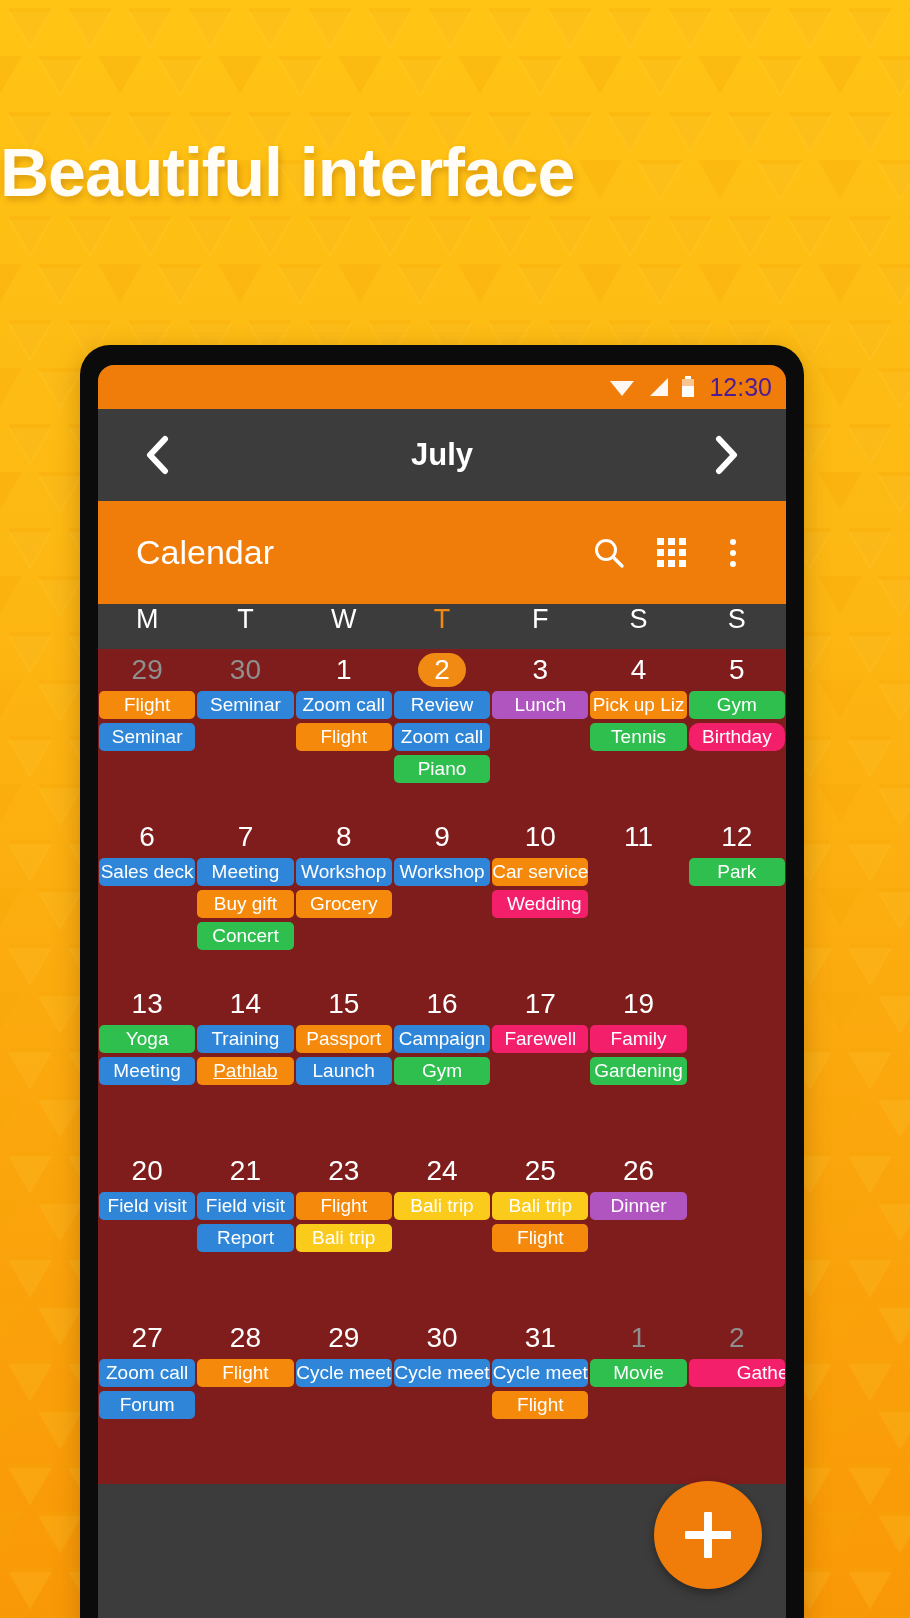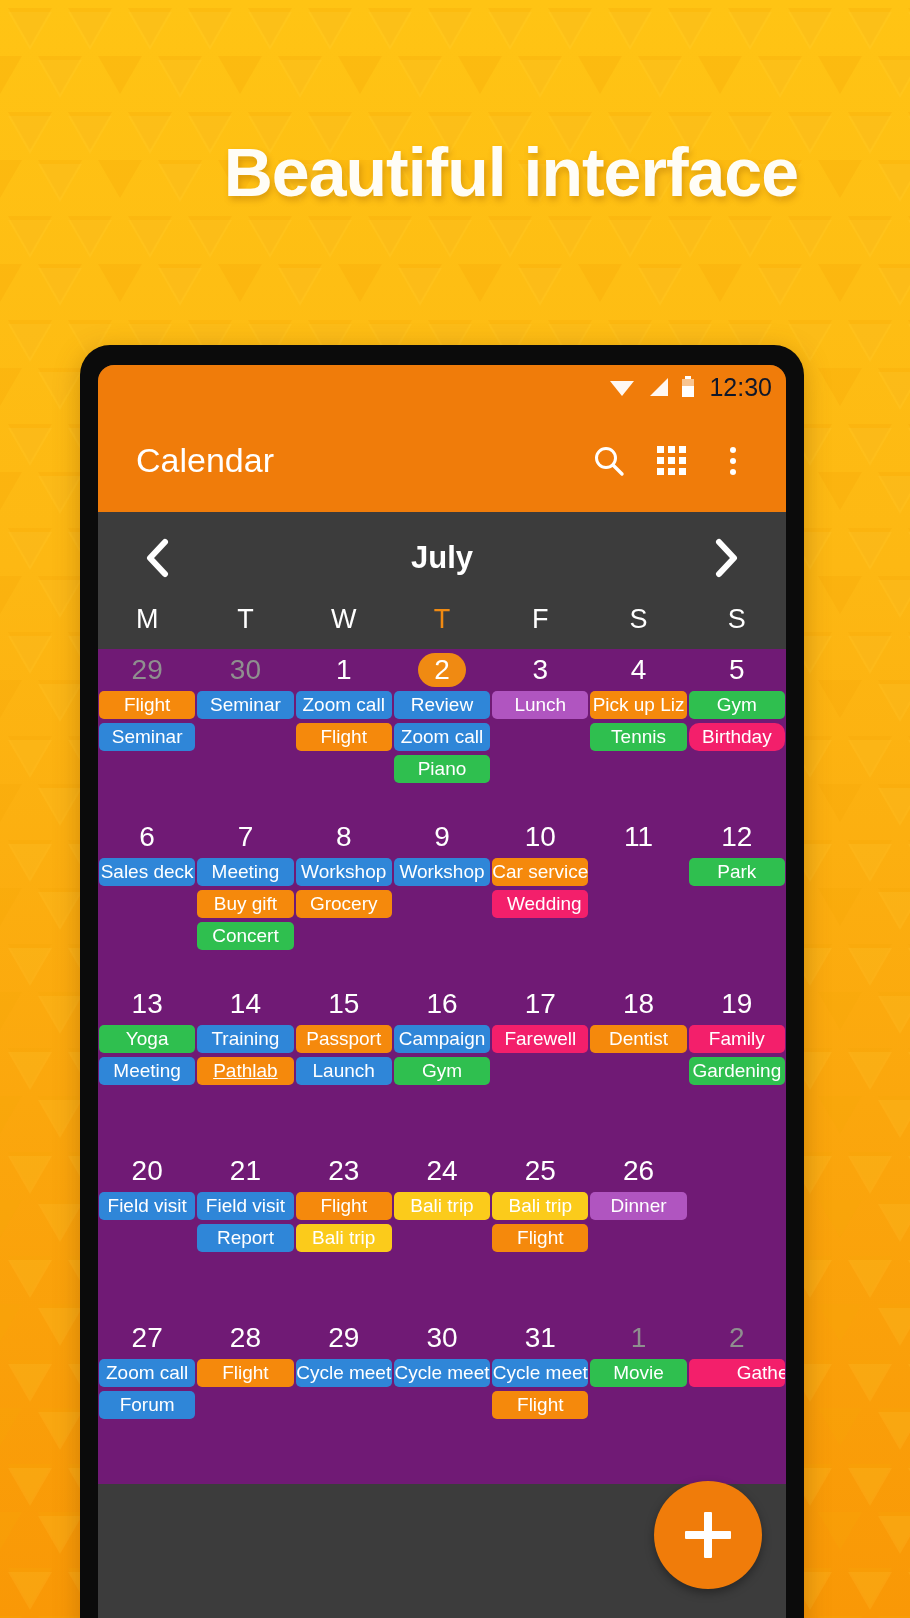--- a/index.html
+++ b/index.html
@@ -26,21 +26,21 @@
     inset: 0;
     opacity: 0.5;
   }
 
   
   #headline {
     position: absolute;
     top: 133px;
     left: 0;
     width: 798px;
-    text-align: right;
+    text-align: left;
     font-size: 68px;
     font-weight: bold;
     color: #FFFDF6;
     letter-spacing: -1px;
     text-shadow: 2px 4px 6px rgba(150, 85, 0, 0.33);
     white-space: nowrap;
   }
 
   
   #phone {
@@ -70,21 +70,21 @@
     height: 44px;
     background: #F07C0A;
     display: flex;
     align-items: center;
     justify-content: flex-end;
     padding-right: 14px;
     gap: 12px;
   }
   .status-icon { display: block; }
   #status-time {
-    color: #0f172a;
+    color: #4c1d95;
     font-size: 25px;
     letter-spacing: 0px;
     margin-left: 2px;
   }
 
   
   #app-bar {
     height: 103px;
     background: #F07C0A;
     display: flex;
@@ -147,21 +147,21 @@
   }
   .weekday {
     text-align: center;
     color: #ffffff;
     font-size: 27px;
   }
   .weekday.today { color: #F08A12; }
 
   
   #calendar-grid {
-    background: #701a75;
+    background: #7f1d1d;
     display: flex;
     flex-direction: column;
   }
   .week-row {
     display: grid;
     grid-template-columns: repeat(7, 1fr);
     height: 167px;
     align-content: start;
   }
   .day-cell {
@@ -267,67 +267,67 @@
         <polygon points="21,1 21,19 3,19" fill="#ffffff" opacity="0.95"></polygon>
       </svg>
       <svg class="status-icon" width="14" height="22" viewBox="0 0 14 22">
         <rect x="4" y="0" width="6" height="3" fill="#ffffff"></rect>
         <rect x="1" y="3" width="12" height="18" fill="#ffffff" opacity="0.55"></rect>
         <rect x="1" y="10" width="12" height="11" fill="#ffffff"></rect>
       </svg>
       <span id="status-time">12:30</span>
     </div>
 
-    <div id="app-bar">
-      <span id="app-title">Calendar</span>
-
-      <span class="appbar-action">
-        <svg width="34" height="34" viewBox="0 0 34 34">
-          <circle cx="14" cy="14" r="9.5" fill="none" stroke="#ffffff" stroke-width="3"></circle>
-          <line x1="21" y1="21" x2="30" y2="30" stroke="#ffffff" stroke-width="3.4" stroke-linecap="round"></line>
-        </svg>
-      </span>
-
-      <span class="appbar-action">
-        <span class="grid-icon">
-          <i></i>
-            <i></i>
-            <i></i>
-            <i></i>
-            <i></i>
-            <i></i>
-            <i></i>
-            <i></i>
-            <i></i>
-        </span>
-      </span>
-
-      <span class="appbar-action">
-        <span class="dots-icon">
-            <i></i>
-            <i></i>
-            <i></i>
-          </span>
-      </span>
-    </div>
-
     <div id="month-bar">
       <span class="nav-arrow">
         <svg width="26" height="40" viewBox="0 0 26 40">
           <polyline points="20,4 5,20 20,36" fill="none" stroke="#ffffff" stroke-width="6" stroke-linecap="round" stroke-linejoin="round"></polyline>
         </svg>
       </span>
       <span id="month-label">July</span>
       <span class="nav-arrow">
         <svg width="26" height="40" viewBox="0 0 26 40">
           <polyline points="6,4 21,20 6,36" fill="none" stroke="#ffffff" stroke-width="6" stroke-linecap="round" stroke-linejoin="round"></polyline>
         </svg>
       </span>
     </div>
 
+    <div id="app-bar">
+      <span id="app-title">Calendar</span>
+
+      <span class="appbar-action">
+        <svg width="34" height="34" viewBox="0 0 34 34">
+          <circle cx="14" cy="14" r="9.5" fill="none" stroke="#ffffff" stroke-width="3"></circle>
+          <line x1="21" y1="21" x2="30" y2="30" stroke="#ffffff" stroke-width="3.4" stroke-linecap="round"></line>
+        </svg>
+      </span>
+
+      <span class="appbar-action">
+        <span class="grid-icon">
+          <i></i>
+            <i></i>
+            <i></i>
+            <i></i>
+            <i></i>
+            <i></i>
+            <i></i>
+            <i></i>
+            <i></i>
+        </span>
+      </span>
+
+      <span class="appbar-action">
+        <span class="dots-icon">
+            <i></i>
+            <i></i>
+            <i></i>
+          </span>
+      </span>
+    </div>
+
     <div id="weekday-row">
         <span class="weekday">M</span>
         <span class="weekday">T</span>
         <span class="weekday">W</span>
         <span class="weekday today">T</span>
         <span class="weekday">F</span>
         <span class="weekday">S</span>
         <span class="weekday">S</span>
       </div>
 
@@ -456,26 +456,20 @@
               <div class="chip" style="background: rgb(47, 191, 79);">Gym</div>
             </div>
           </div>
           <div class="day-cell">
             <div class="day-num">17</div>
             <div class="chips">
               <div class="chip" style="background: rgb(243, 31, 107);">Farewell</div>
             </div>
           </div>
           <div class="day-cell">
-            <div class="day-num">18</div>
-            <div class="chips">
-              <div class="chip" style="background: rgb(245, 137, 12);">Dentist</div>
-            </div>
-          </div>
-          <div class="day-cell">
             <div class="day-num">19</div>
             <div class="chips">
               <div class="chip" style="background: rgb(243, 31, 107);">Family</div>
               <div class="chip" style="background: rgb(47, 191, 79);">Gardening</div>
             </div>
           </div>
         </div>
         <div class="week-row">
           <div class="day-cell">
             <div class="day-num">20</div>

